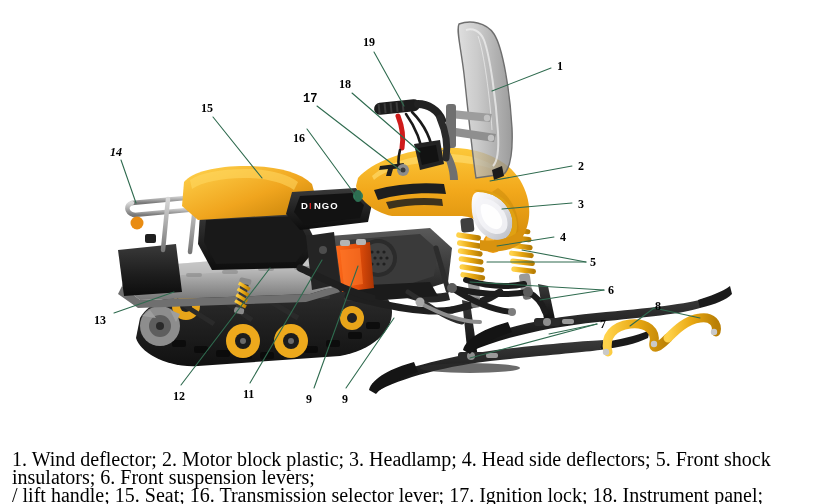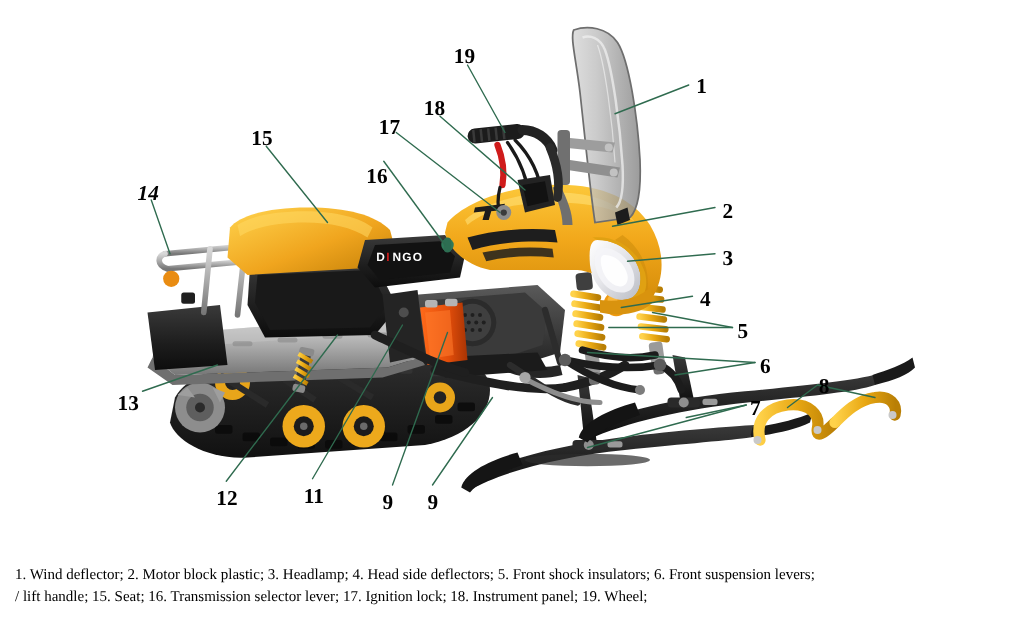--- a/index.html
+++ b/index.html
@@ -21,36 +21,36 @@
     height: 448px;
     background: #ffffff;
   }
   #figure svg {
     display: block;
   }
   .callout-num {
     position: absolute;
     font-family: "Liberation Serif", serif;
     font-weight: bold;
-    font-size: 17px;
+    font-size: 12px;
     color: #000000;
     line-height: 1;
     letter-spacing: 0px;
     white-space: nowrap;
   }
   #caption {
     position: absolute;
     left: 0;
     top: 448px;
     width: 800px;
     height: 56px;
     box-sizing: border-box;
     padding: 2px 10px 0 12px;
     font-family: "Liberation Serif", serif;
-    font-size: 12px;
+    font-size: 20px;
     line-height: 18px;
     color: #000000;
     text-align: left;
   }
 </style>
 </head>
 <body>
 
 <div id="figure">
 
@@ -492,21 +492,21 @@
   <span class="callout-num" style="left:600px;top:318px;">7</span>
   <span class="callout-num" style="left:655px;top:300px;">8</span>
   <span class="callout-num" style="left:342px;top:393px;">9</span>
   <span class="callout-num" style="left:306px;top:393px;">9</span>
   <span class="callout-num" style="left:243px;top:388px;">11</span>
   <span class="callout-num" style="left:173px;top:390px;">12</span>
   <span class="callout-num" style="left:94px;top:314px;text-align:center;">13</span>
   <span class="callout-num" style="left:110px;top:146px;font-style:italic;">14</span>
   <span class="callout-num" style="left:201px;top:102px;text-align:right;">15</span>
   <span class="callout-num" style="left:293px;top:132px;">16</span>
-  <span class="callout-num" style="left:303px;top:93px;">17</span>
+  <span class="callout-num" style="left:303px;top:93px;font-family:Liberation Mono, monospace;">17</span>
   <span class="callout-num" style="left:339px;top:78px;">18</span>
   <span class="callout-num" style="left:363px;top:36px;">19</span>
 
 </div>
 
 <div id="caption">
   <div>1. Wind deflector; 2. Motor block plastic; 3. Headlamp; 4. Head side deflectors;  5.  Front shock insulators; 6. Front suspension levers;</div>
   <div>/ lift handle; 15. Seat; 16. Transmission selector lever; 17. Ignition lock; 18. Instrument panel; 19. Wheel;</div>
 </div>
 

